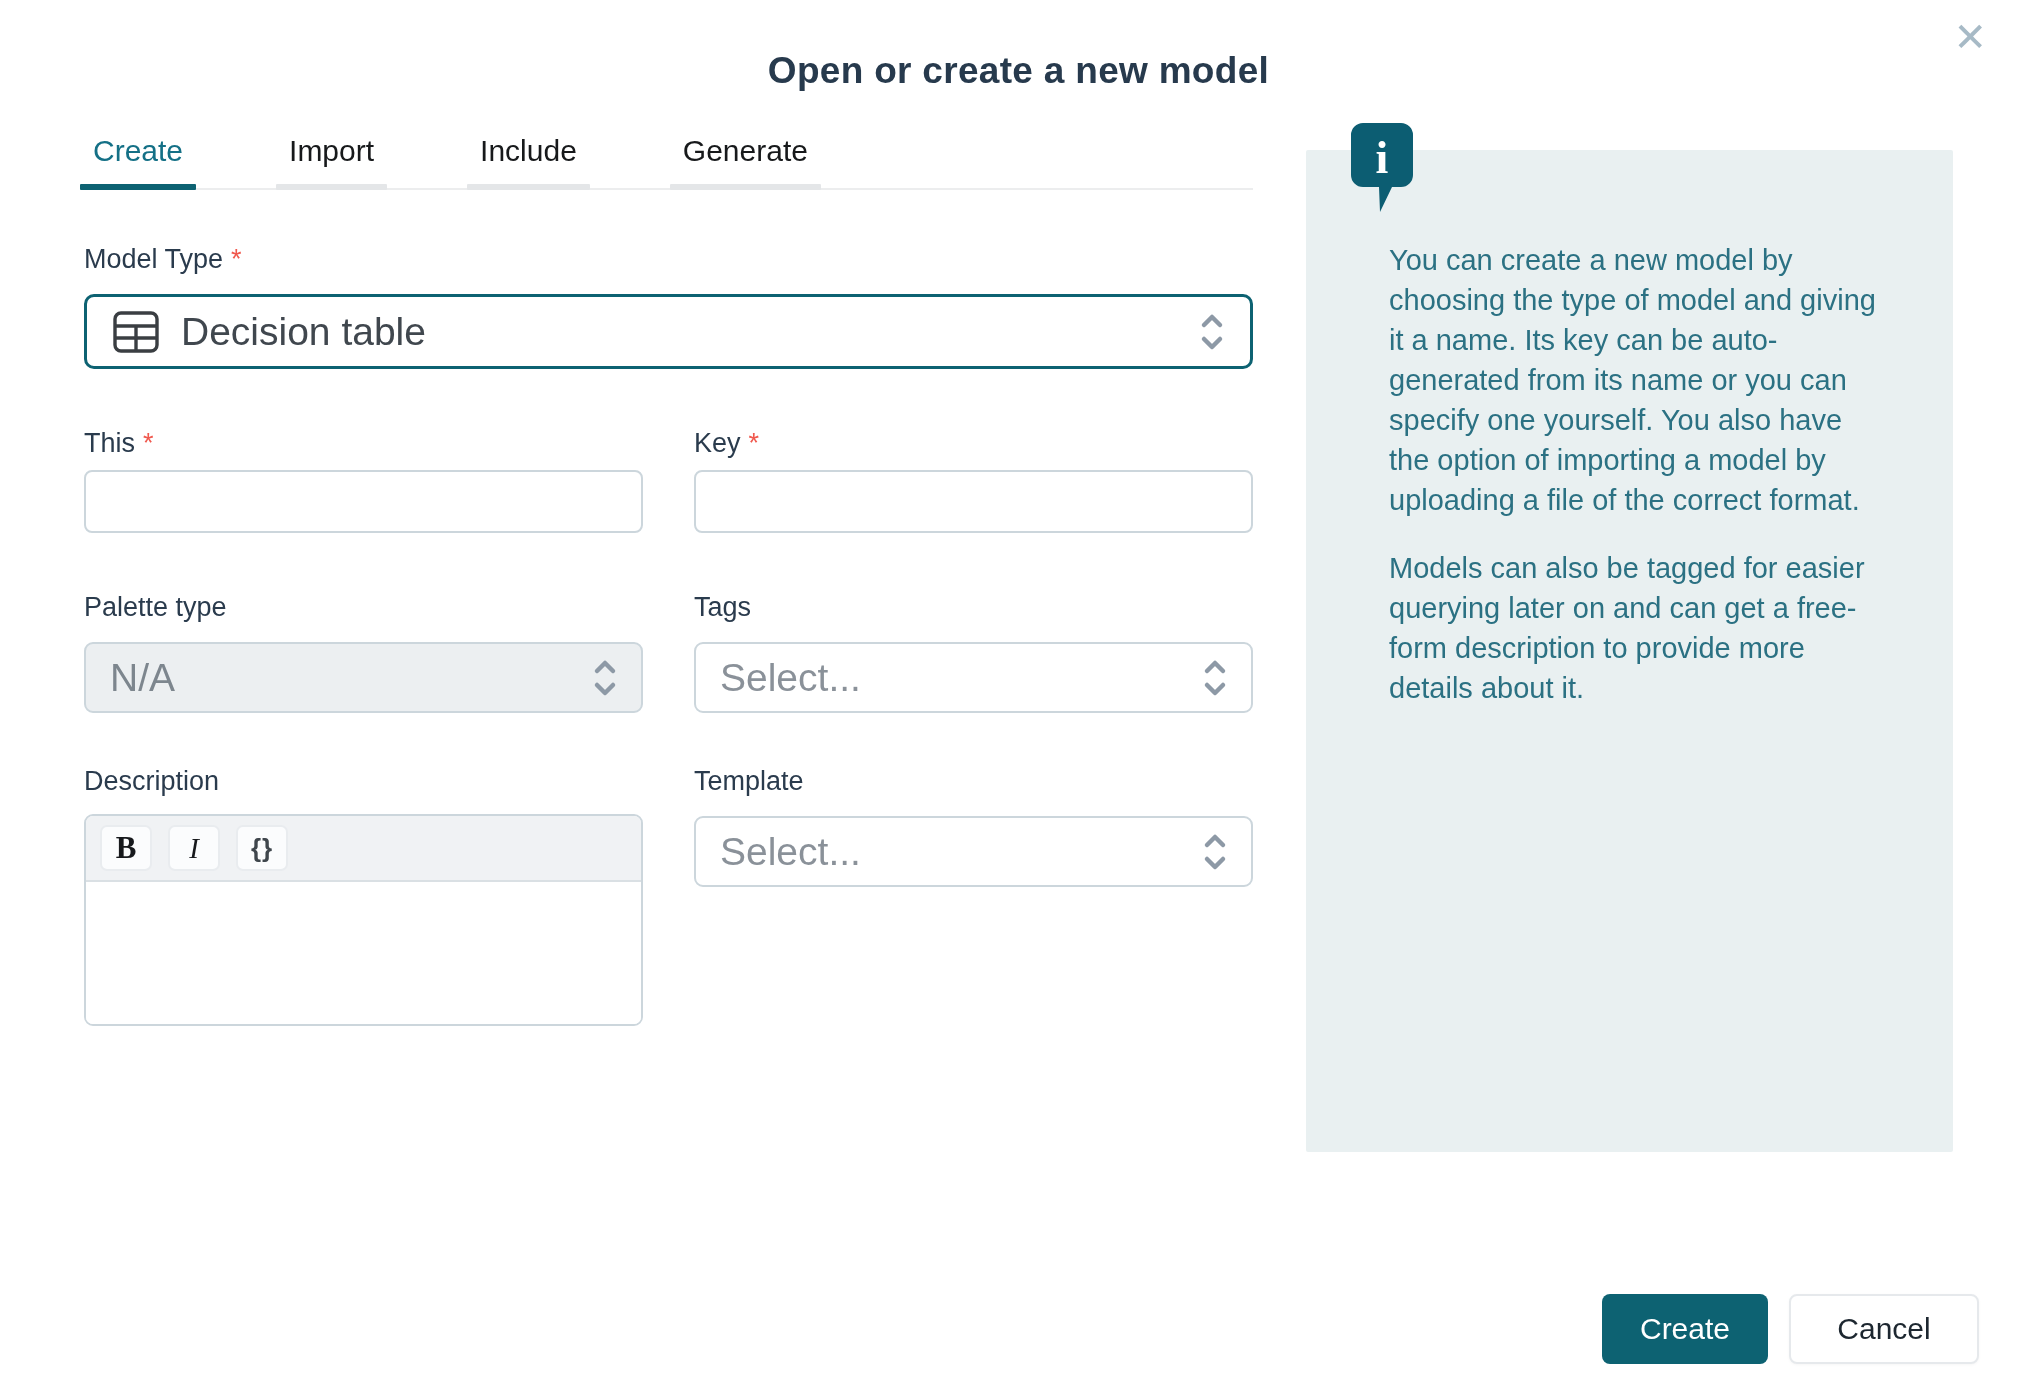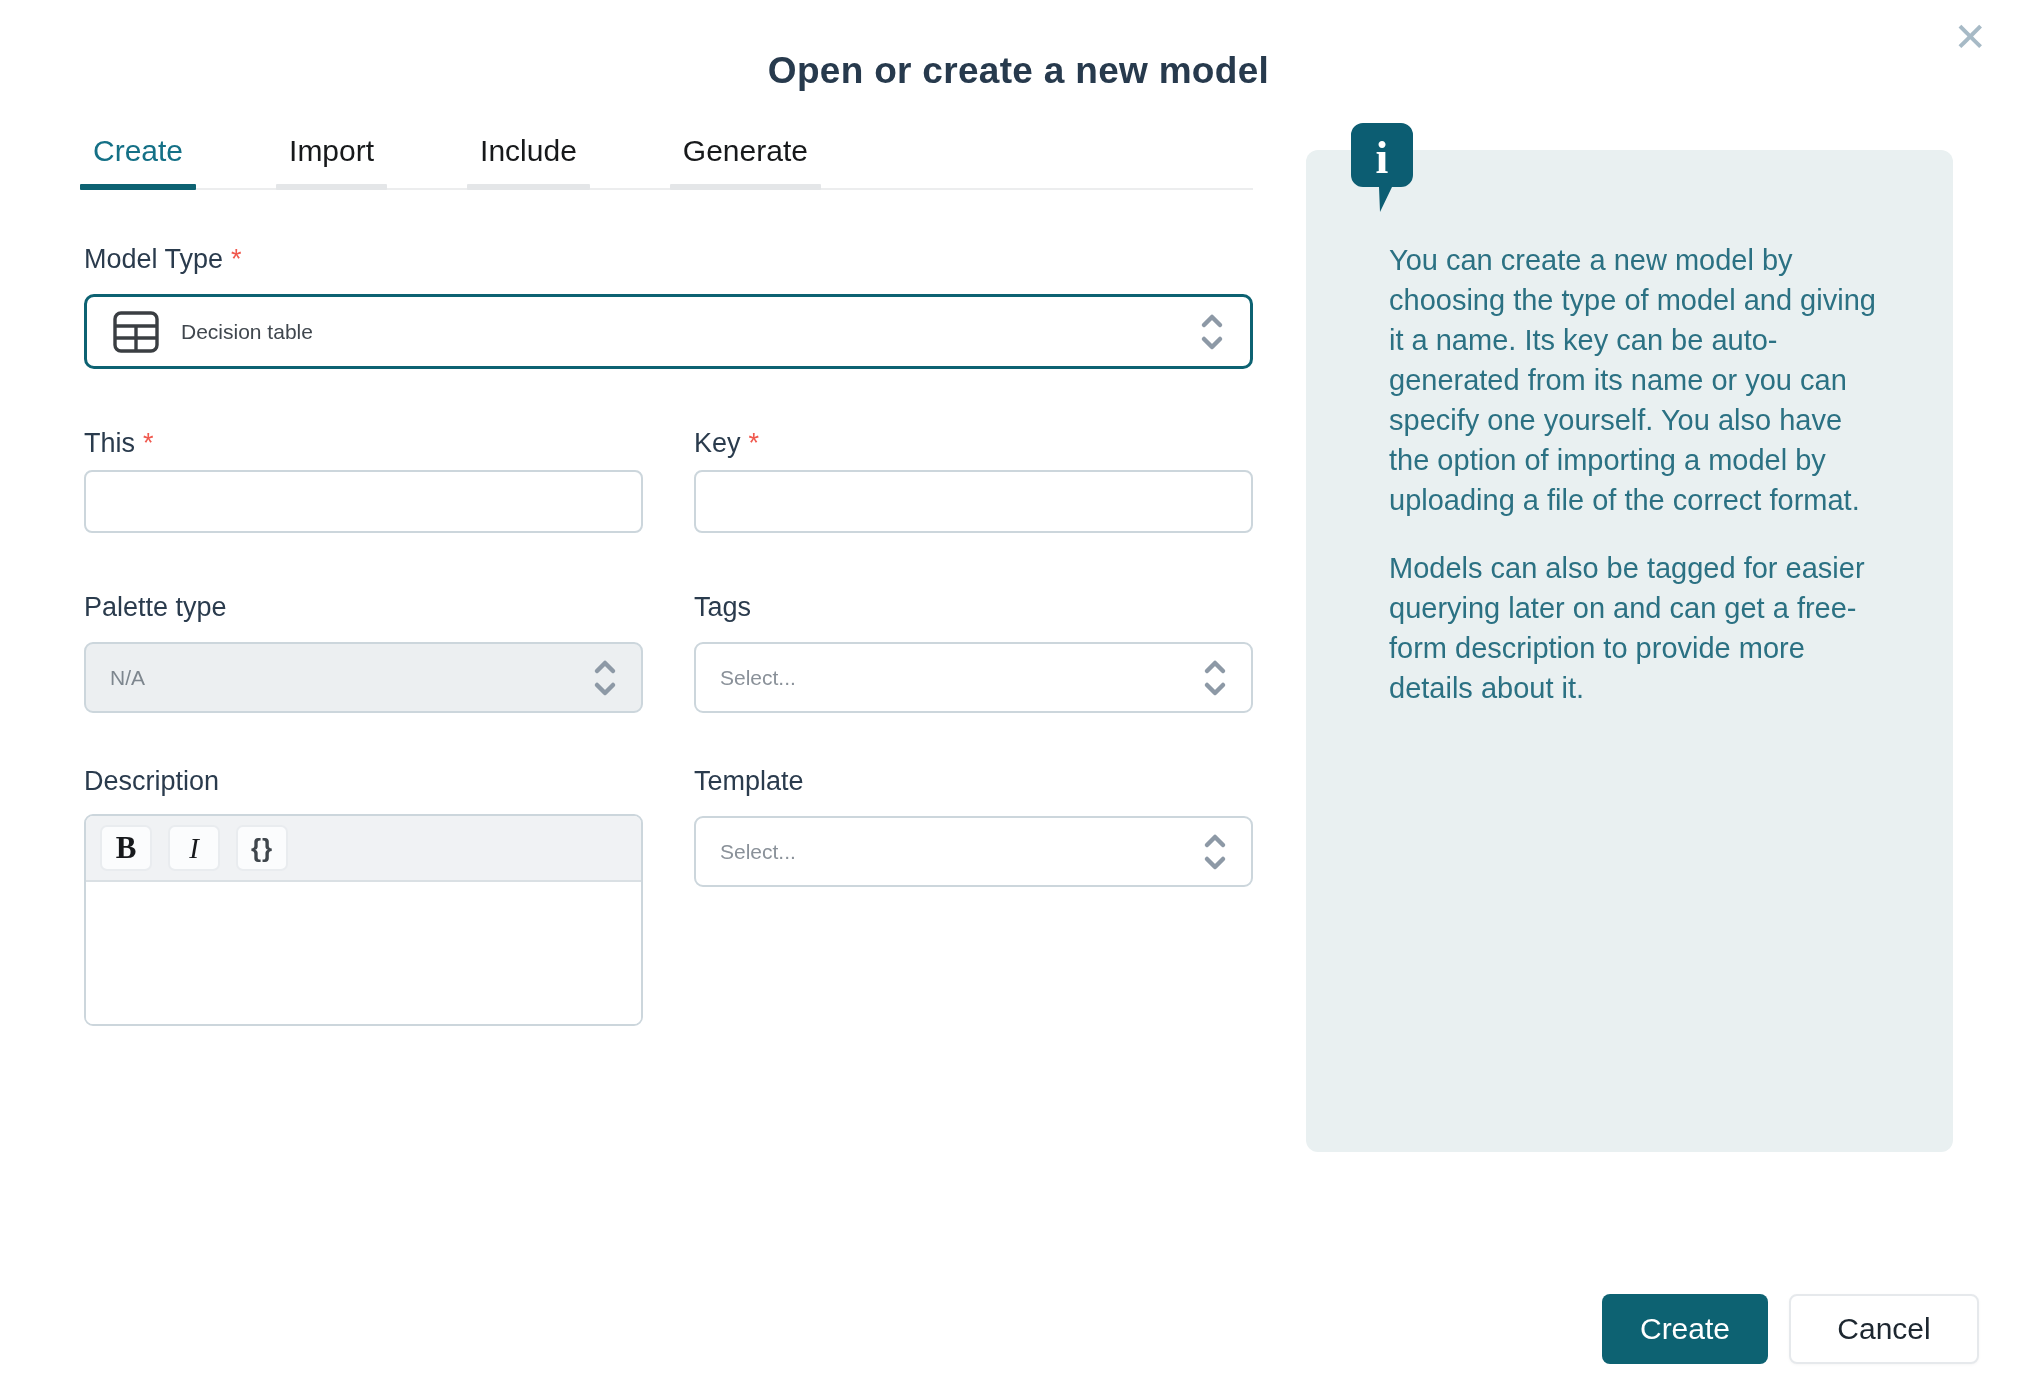--- a/index.html
+++ b/index.html
@@ -39,21 +39,21 @@
   .tab.active .tab-underline{background:var(--accent,#0d6272);}
 
   
   .field-label{font-size:27px;color:var(--label,#2a3b4d);}
   .req{color:var(--required,#f0594e);margin-left:8px;}
 
   
   .select-box{
     display:flex;align-items:center;box-sizing:border-box;
     background:#fff;border:2px solid var(--border,#ccd6dc);border-radius:9px;
-    padding:0 24px;font-size:21px;color:#40474e;cursor:pointer;
+    padding:0 24px;font-size:39px;color:#40474e;cursor:pointer;
   }
   .select-box .chev{margin-left:auto;display:flex;align-items:center;}
   .select-box.accent{border:3px solid var(--accent,#0d6272);border-radius:10px;padding:0 26px;}
   .select-box.disabled{background:var(--disabled-bg,#eceff1);color:var(--disabled-text,#7d868e);cursor:default;}
   .select-box .ph{color:var(--placeholder,#8a9199);}
   .select-value{margin-left:22px;}
 
   .text-input{
     box-sizing:border-box;background:#fff;border:2px solid var(--border,#ccd6dc);
     border-radius:8px;font-size:29px;color:#30373d;padding:0 20px;outline:none;
@@ -78,21 +78,21 @@
   .tb-btn.italic{font-style:italic;font-size:29px;}
   .tb-btn.braces{font-family:"Liberation Sans",sans-serif;font-weight:700;font-size:26px;color:#3f464c;letter-spacing:1px;}
   .desc-body{
     width:100%;height:142px;border:none;outline:none;resize:none;box-sizing:border-box;
     padding:14px 18px;font-size:27px;font-family:"Liberation Sans",sans-serif;color:#30373d;
   }
 
   
   .info-panel{
     left:1306px;top:150px;width:647px;height:1002px;
-    background:var(--info-bg,#e9f0f1);border-radius:12px;box-sizing:border-box;
+    background:var(--info-bg,#e9f0f1);border-radius:2px;box-sizing:border-box;
     padding:90px 70px 0 83px;
   }
   .info-panel p{
     margin:0 0 28px 0;font-size:29px;line-height:40px;color:var(--info-text,#2b7183);
   }
   .info-bubble{left:1350px;top:122px;}
 
   
   .btn{
     box-sizing:border-box;border-radius:8px;font-size:30px;cursor:pointer;

